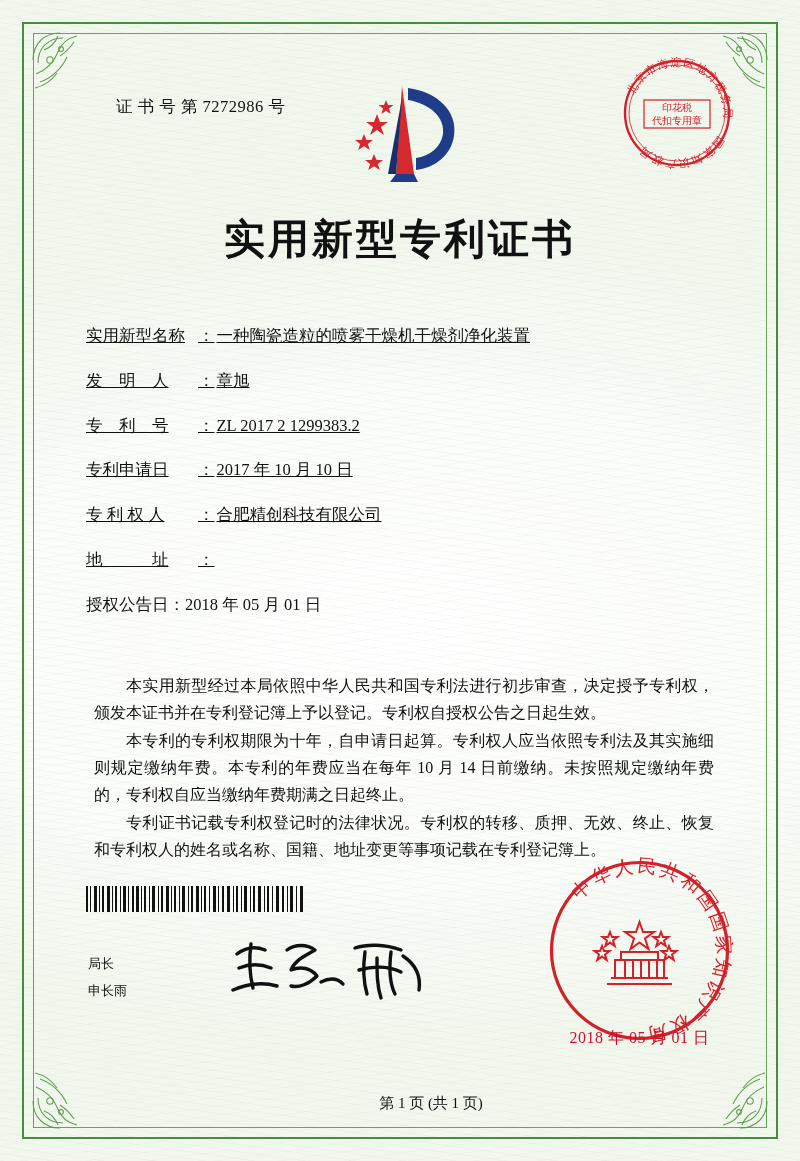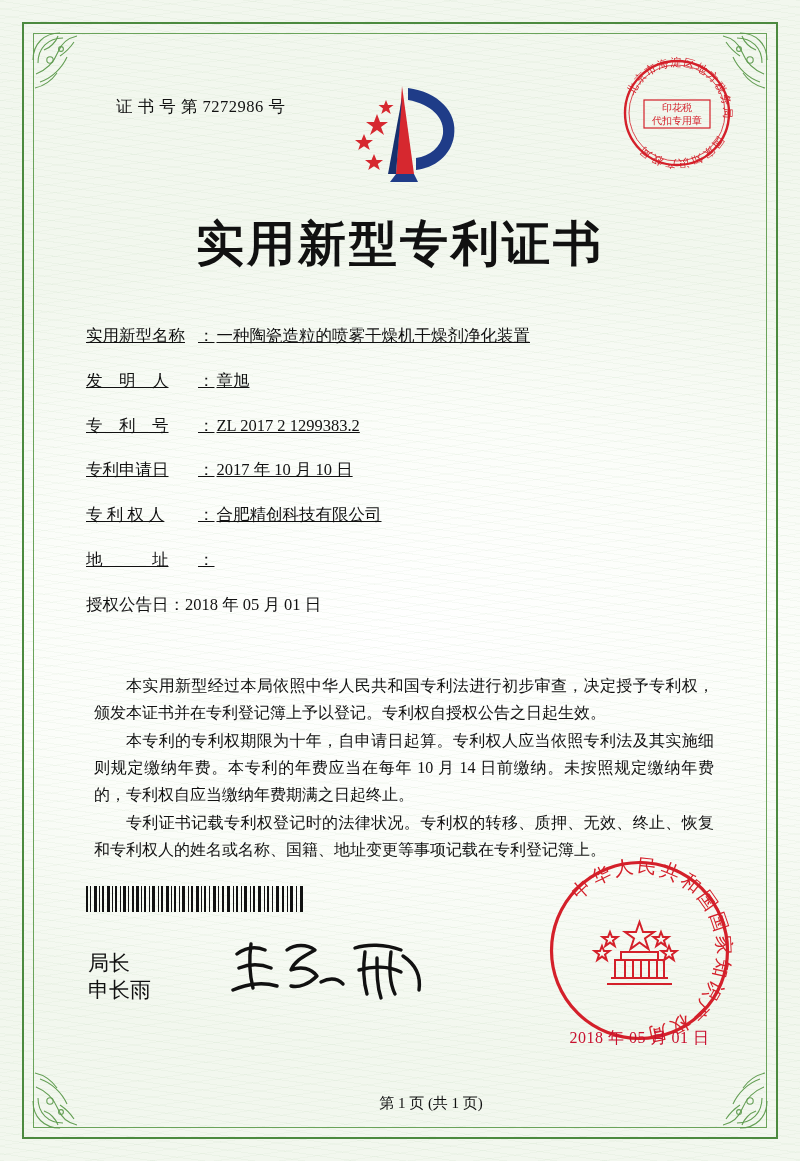--- a/index.html
+++ b/index.html
@@ -82,21 +82,21 @@
     width: 122px;
     height: 122px;
   }
 
   .title {
     position: absolute;
     top: 212px;
     left: 0;
     width: 100%;
     text-align: center;
-    font-size: 48px;
+    font-size: 41px;
     font-weight: bold;
     letter-spacing: 3px;
     color: #111;
     font-family: "DejaVu Serif", serif;
   }
 
   .fields {
     position: absolute;
     left: 86px;
     top: 325px;
@@ -149,21 +149,21 @@
     left: 86px;
     top: 886px;
     width: 218px;
     height: 26px;
   }
 
   .signature-block {
     position: absolute;
     left: 88px;
     top: 950px;
-    font-size: 21px;
+    font-size: 13px;
     color: #111;
     line-height: 27px;
   }
 
   .handwriting {
     position: absolute;
     left: 225px;
     top: 930px;
     width: 210px;
     height: 80px;

